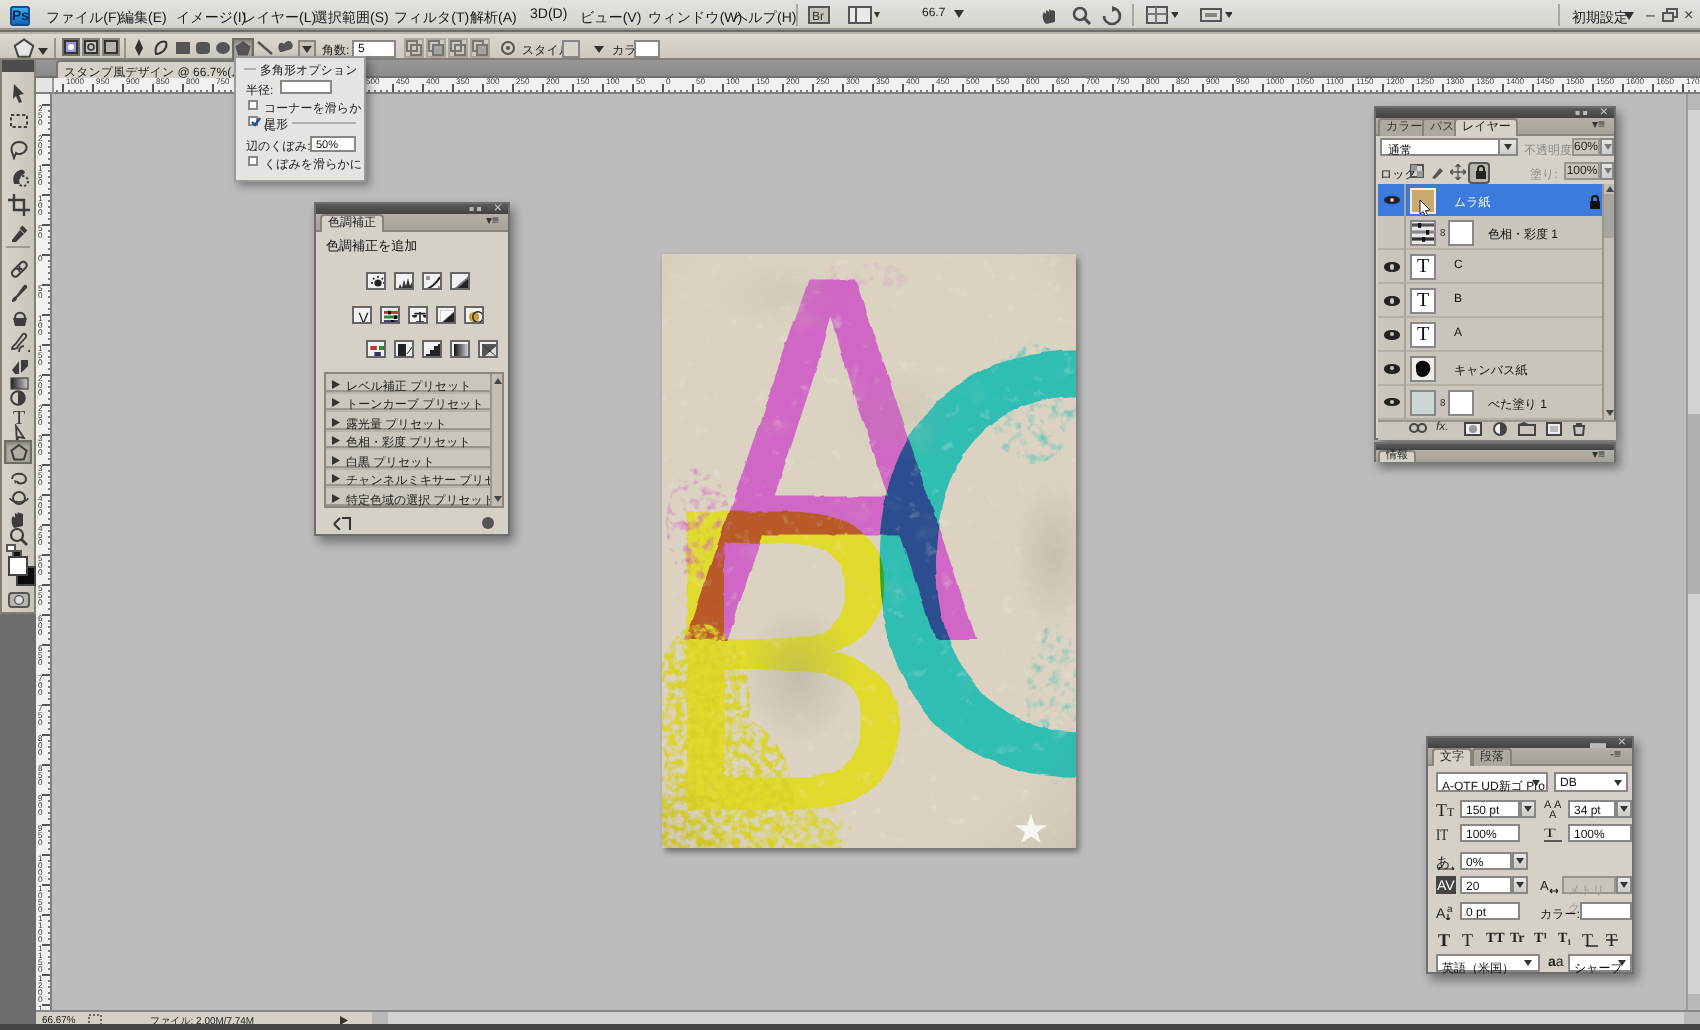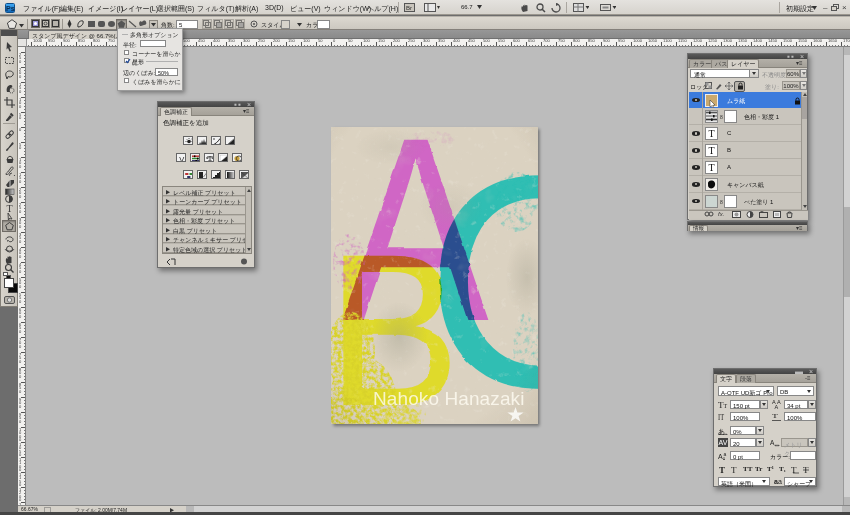--- a/index.html
+++ b/index.html
@@ -907,21 +907,20 @@
     </g>
     <g filter="url(#splat2)">
       <ellipse cx="20" cy="225" rx="24" ry="40" fill="#d8d22a"></ellipse>
       <ellipse cx="32" cy="275" rx="34" ry="45" fill="#d8d22a"></ellipse>
       <ellipse cx="16" cy="305" rx="26" ry="35" fill="#d4ce28"></ellipse>
       <ellipse cx="60" cy="295" rx="30" ry="20" fill="#d8d22a" opacity="0.8"></ellipse>
     </g>
   </svg>
   <div id="stains"></div>
   <div id="vign"></div>
-  <div id="sig">Nahoko Hanazaki</div>
   <div id="star"></div>
 </div>
 <div class="abs" style="left:117px;top:28px;width:66px;height:63px;background:#e6e4e1;border:1px solid #9a9a9a;box-shadow:2px 2px 4px rgba(0,0,0,.35);z-index:5">
  <div style="position:absolute;left:4px;top:5px;width:58px;border-top:1px solid #b0b0b0"></div>
  <div style="position:absolute;left:10px;top:2px;background:#e6e4e1;padding:0 2px;font-size:6px;color:#222">多角形オプション</div>
  <div style="position:absolute;left:5px;top:12px;font-size:6px;color:#222">半径:</div>
  <div class="inbox" style="left:22px;top:10.5px;width:26px;height:7px"></div>
  <div style="position:absolute;left:6px;top:21px;width:5px;height:5px;background:#fff;border:1px solid #888"></div>
  <div style="position:absolute;left:14px;top:21px;font-size:6px;color:#222">コーナーを滑らかに</div>
  <div style="position:absolute;left:6px;top:29px;width:5px;height:5px;background:#fff;border:1px solid #888"></div>

